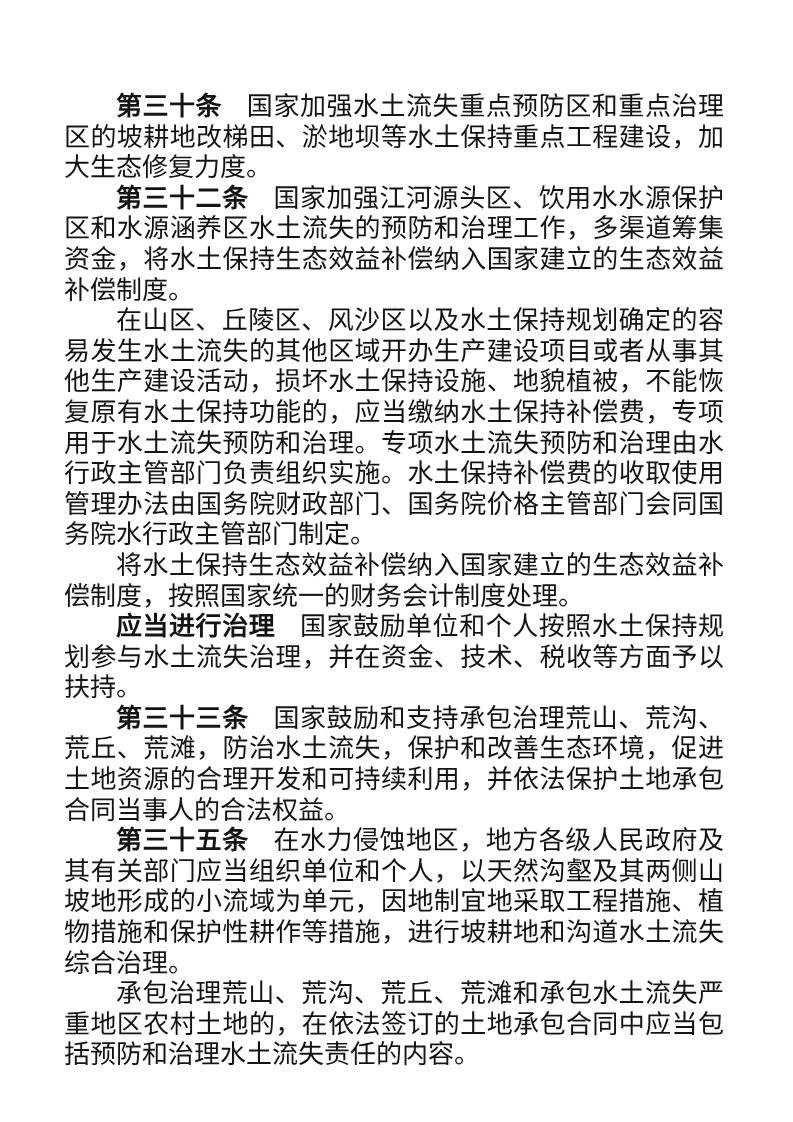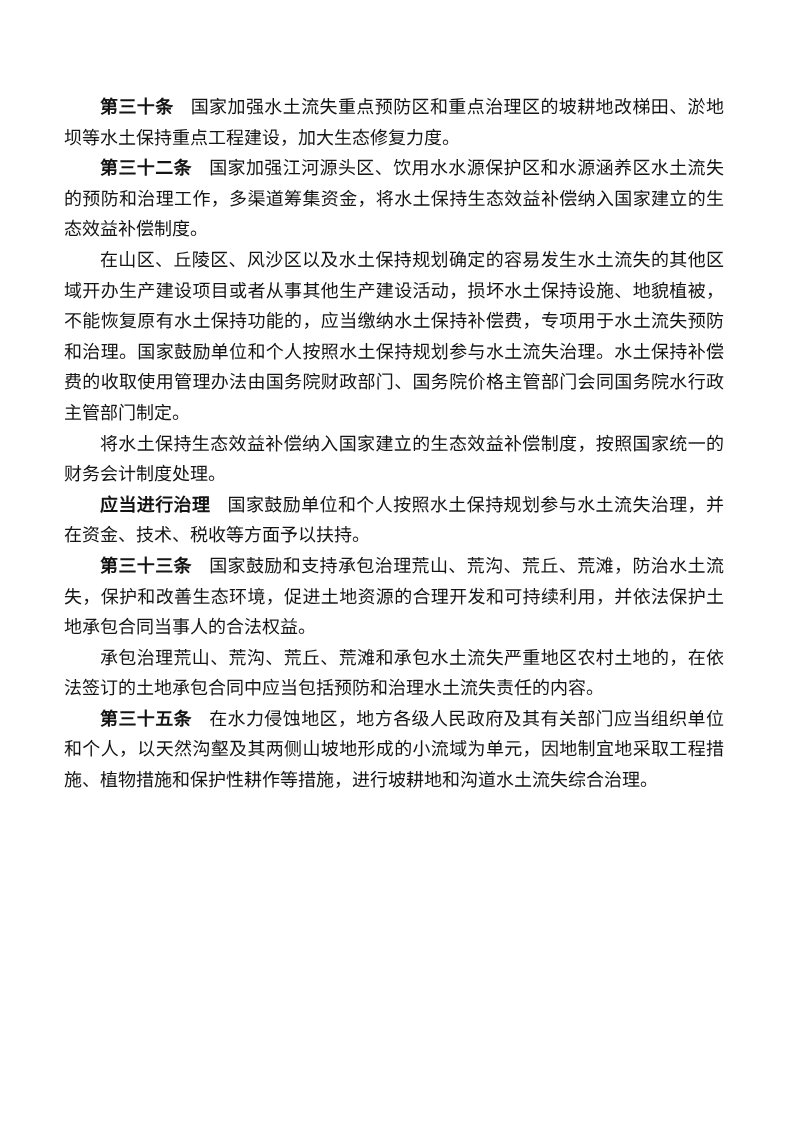--- a/index.html
+++ b/index.html
@@ -17,21 +17,21 @@
   }
   .doc-body {
     position: absolute;
     left: 64px;
     top: 92px;
     width: 660px;
   }
   .para {
     margin: 0;
     padding: 0;
-    font-size: 18px;
+    font-size: 26px;
     line-height: 30.6px;
     color: #141414;
     text-align: justify;
     text-justify: inter-ideograph;
     text-indent: 2em;
     letter-spacing: 0;
     word-break: break-all;
   }
   .article-number {
     font-weight: bold;
@@ -42,26 +42,26 @@
 <body>
 
 <div class="page" style="background: rgb(255, 255, 255);">
   <div class="doc-body" id="doc-body" style="color: rgb(20, 20, 20);">
   <p class="para"><span class="article-number">第三十条</span><span class="para-text">国家加强水土流失重点预防区和重点治理区的坡耕地改梯田、淤地坝等水土保持重点工程建设，加大生态修复力度。</span></p>
 
 
   <p class="para"><span class="article-number">第三十二条</span><span class="para-text">国家加强江河源头区、饮用水水源保护区和水源涵养区水土流失的预防和治理工作，多渠道筹集资金，将水土保持生态效益补偿纳入国家建立的生态效益补偿制度。</span></p>
 
 
-  <p class="para"><span class="para-text">在山区、丘陵区、风沙区以及水土保持规划确定的容易发生水土流失的其他区域开办生产建设项目或者从事其他生产建设活动，损坏水土保持设施、地貌植被，不能恢复原有水土保持功能的，应当缴纳水土保持补偿费，专项用于水土流失预防和治理。国家鼓励单位和个人按照水土保持规划参与水土流失治理。水土保持补偿费的收取使用管理办法由国务院财政部门、国务院价格主管部门会同国务院水行政主管部门制定。</span></p>
+  <p class="para"><span class="para-text">在山区、丘陵区、风沙区以及水土保持规划确定的容易发生水土流失的其他区域开办生产建设项目或者从事其他生产建设活动，损坏水土保持设施、地貌植被，不能恢复原有水土保持功能的，应当缴纳水土保持补偿费，专项用于水土流失预防和治理。专项水土流失预防和治理由水行政主管部门负责组织实施。水土保持补偿费的收取使用管理办法由国务院财政部门、国务院价格主管部门会同国务院水行政主管部门制定。</span></p>
 
   <p class="para"><span class="para-text">将水土保持生态效益补偿纳入国家建立的生态效益补偿制度，按照国家统一的财务会计制度处理。</span></p>
 
   <p class="para"><span class="article-number">应当进行治理</span><span class="para-text">国家鼓励单位和个人按照水土保持规划参与水土流失治理，并在资金、技术、税收等方面予以扶持。</span></p>
 
   <p class="para"><span class="article-number">第三十三条</span><span class="para-text">国家鼓励和支持承包治理荒山、荒沟、荒丘、荒滩，防治水土流失，保护和改善生态环境，促进土地资源的合理开发和可持续利用，并依法保护土地承包合同当事人的合法权益。</span></p>
 
+  <p class="para"><span class="article-number">第三十五条</span><span class="para-text">在水力侵蚀地区，地方各级人民政府及其有关部门应当组织单位和个人，以天然沟壑及其两侧山坡地形成的小流域为单元，因地制宜地采取工程措施、植物措施和保护性耕作等措施，进行坡耕地和沟道水土流失综合治理。</span></p>
+
   <p class="para"><span class="para-text">承包治理荒山、荒沟、荒丘、荒滩和承包水土流失严重地区农村土地的，在依法签订的土地承包合同中应当包括预防和治理水土流失责任的内容。</span></p>
-
-  <p class="para"><span class="article-number">第三十五条</span><span class="para-text">在水力侵蚀地区，地方各级人民政府及其有关部门应当组织单位和个人，以天然沟壑及其两侧山坡地形成的小流域为单元，因地制宜地采取工程措施、植物措施和保护性耕作等措施，进行坡耕地和沟道水土流失综合治理。</span></p>
 
 </div>
 </div>
 
 </body></html>

